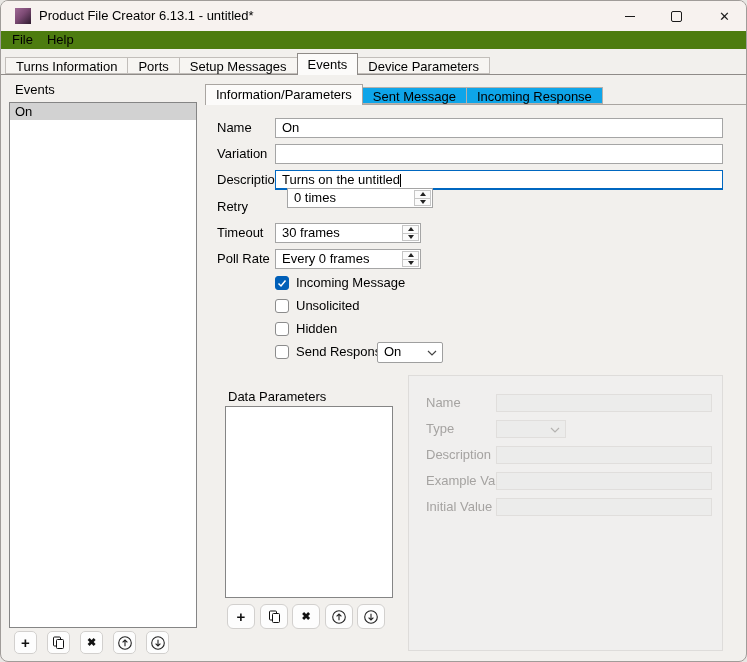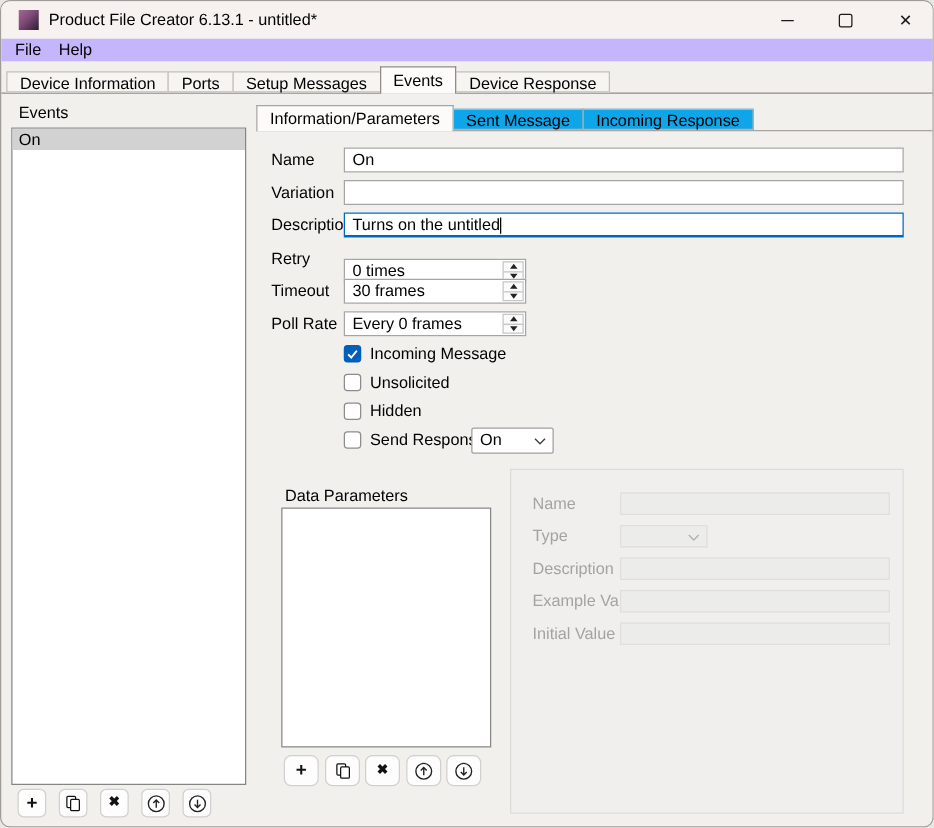--- a/index.html
+++ b/index.html
@@ -12,21 +12,21 @@
   
   #titlebar{left:0;top:0;width:747px;height:30px;background:#f7f2ef;}
   #app-icon{left:14px;top:7px;width:16px;height:16px;
     background:linear-gradient(135deg,#a06a96 0%,#7c4a74 45%,#2e1b2e 100%);}
   #title-text{left:38px;top:7px;line-height:16px;}
   .win-btn{top:0;width:46px;height:30px;display:flex;align-items:center;justify-content:center;}
   .min-glyph{width:10px;height:1px;background:#1a1a1a;}
   .max-glyph{width:9px;height:9px;border:1px solid #1a1a1a;border-radius:2px;}
   .close-glyph{font-size:13px;color:#1a1a1a;line-height:13px;}
   
-  #menubar{left:0;top:30px;width:747px;height:18px;background:#c4b5fd;display:flex;align-items:center;padding-left:4px;box-sizing:border-box;}
+  #menubar{left:0;top:30px;width:747px;height:18px;background:#4d7c0f;display:flex;align-items:center;padding-left:4px;box-sizing:border-box;}
   .menu-item{padding:0 7px;line-height:18px;}
   
   #tabstrip{left:0;top:48px;width:747px;height:25px;border-bottom:1px solid #8f8b88;
     display:flex;align-items:flex-end;padding-left:4px;box-sizing:content-box;}
   .tab{height:17px;line-height:17px;padding:0 10px;background:#f7f5f2;
     border:1px solid #c2beba;margin-right:-1px;box-sizing:border-box;white-space:nowrap;}
   .tab.active{height:22px;line-height:21px;background:#fcfbfa;border:1px solid #8f8b88;
     border-bottom:none;margin-bottom:-1px;z-index:2;position:relative;}
   
   #subtabstrip{left:204px;top:80px;width:543px;height:23px;border-bottom:1px solid #a9a5a1;
@@ -98,25 +98,25 @@
       <span class="close-glyph">✕</span>
     </div>
   </div>
 
   <div id="menubar" class="abs">
     <span class="menu-item">File</span>
     <span class="menu-item">Help</span>
   </div>
 
   <div id="tabstrip" class="abs">
-    <div class="tab">Device Information</div>
+    <div class="tab">Turns Information</div>
     <div class="tab">Ports</div>
     <div class="tab">Setup Messages</div>
     <div class="tab active">Events</div>
-    <div class="tab">Device Response</div>
+    <div class="tab">Device Parameters</div>
   </div>
 
   <span id="events-label" class="abs">Events</span>
   <div id="events-list" class="abs">
     <div class="list-item selected">On</div>
   </div>
 
   <div class="abs icon-btn btn23" style="left:13px;top:630px;">
     <span class="plus-glyph">+</span>
   </div>
@@ -157,21 +157,21 @@
   <div class="abs text-input" style="top:143px;">
     <span></span>
   </div>
 
   <span class="abs form-label" style="top:169px;">Description</span>
   <div class="abs text-input focused" style="top:169px;">
     <span>Turns on the untitled</span><span class="caret"></span>
   </div>
 
   <span class="abs form-label" style="top:196px;">Retry</span>
-  <div class="abs spinbox" style="top:206px;">
+  <div class="abs spinbox" style="top:187px;margin-left:12px;">
     <span>0 times</span>
     <div class="spin-area">
       <div class="spin-btn">
           <div class="tri-up"></div>
         </div>
       <div class="spin-btn down">
           <div class="tri-down"></div>
         </div>
     </div>
   </div>

